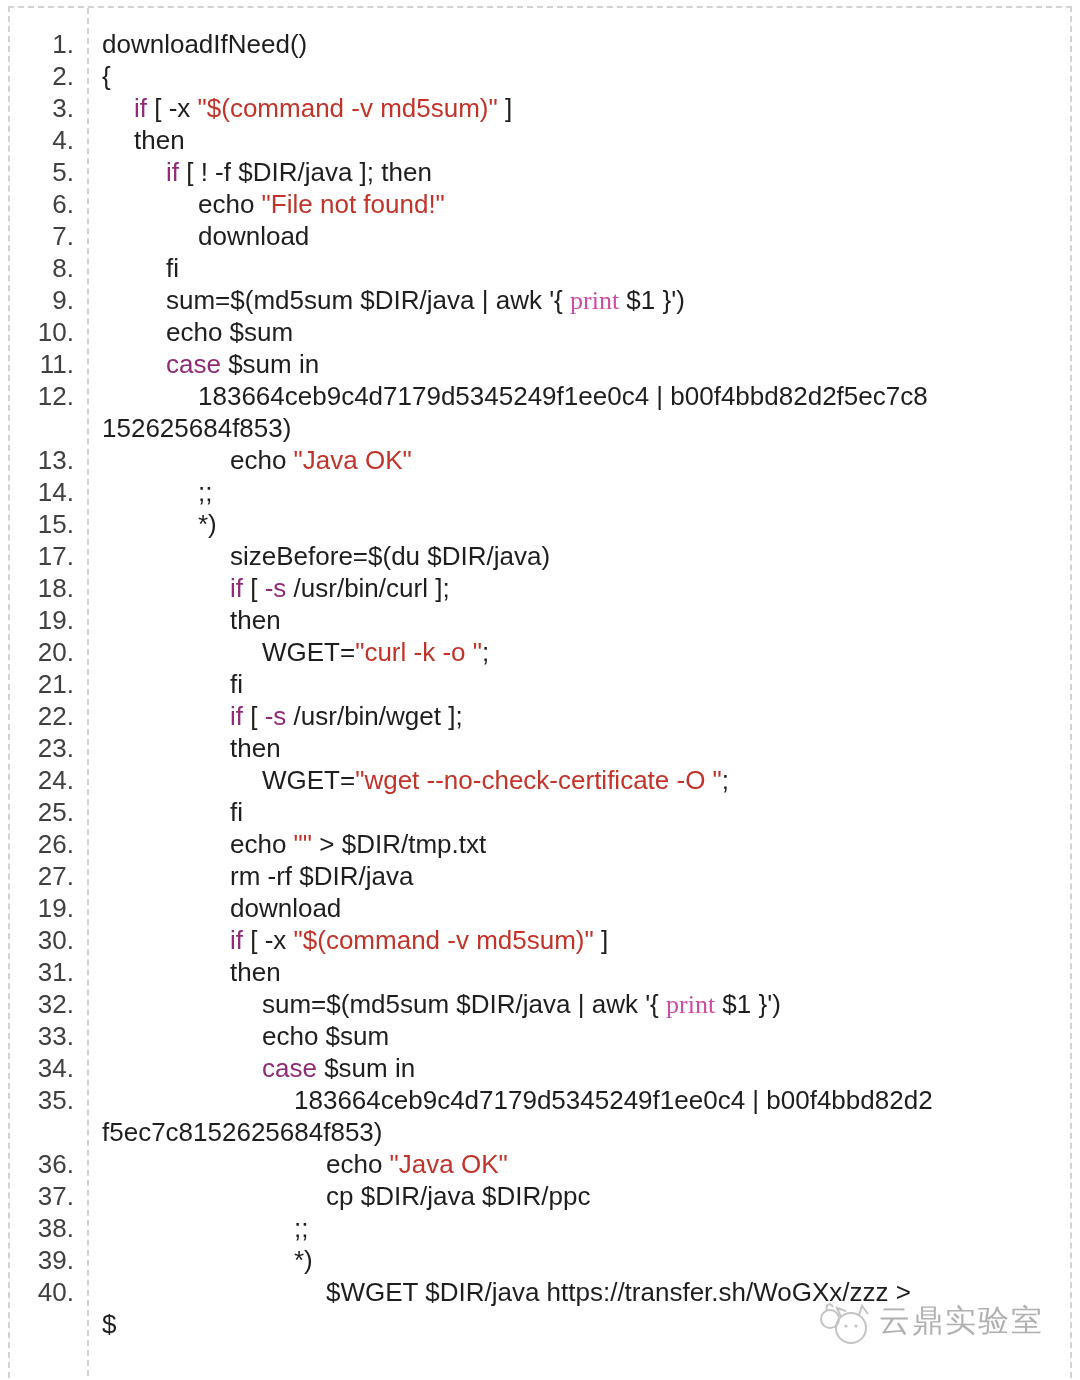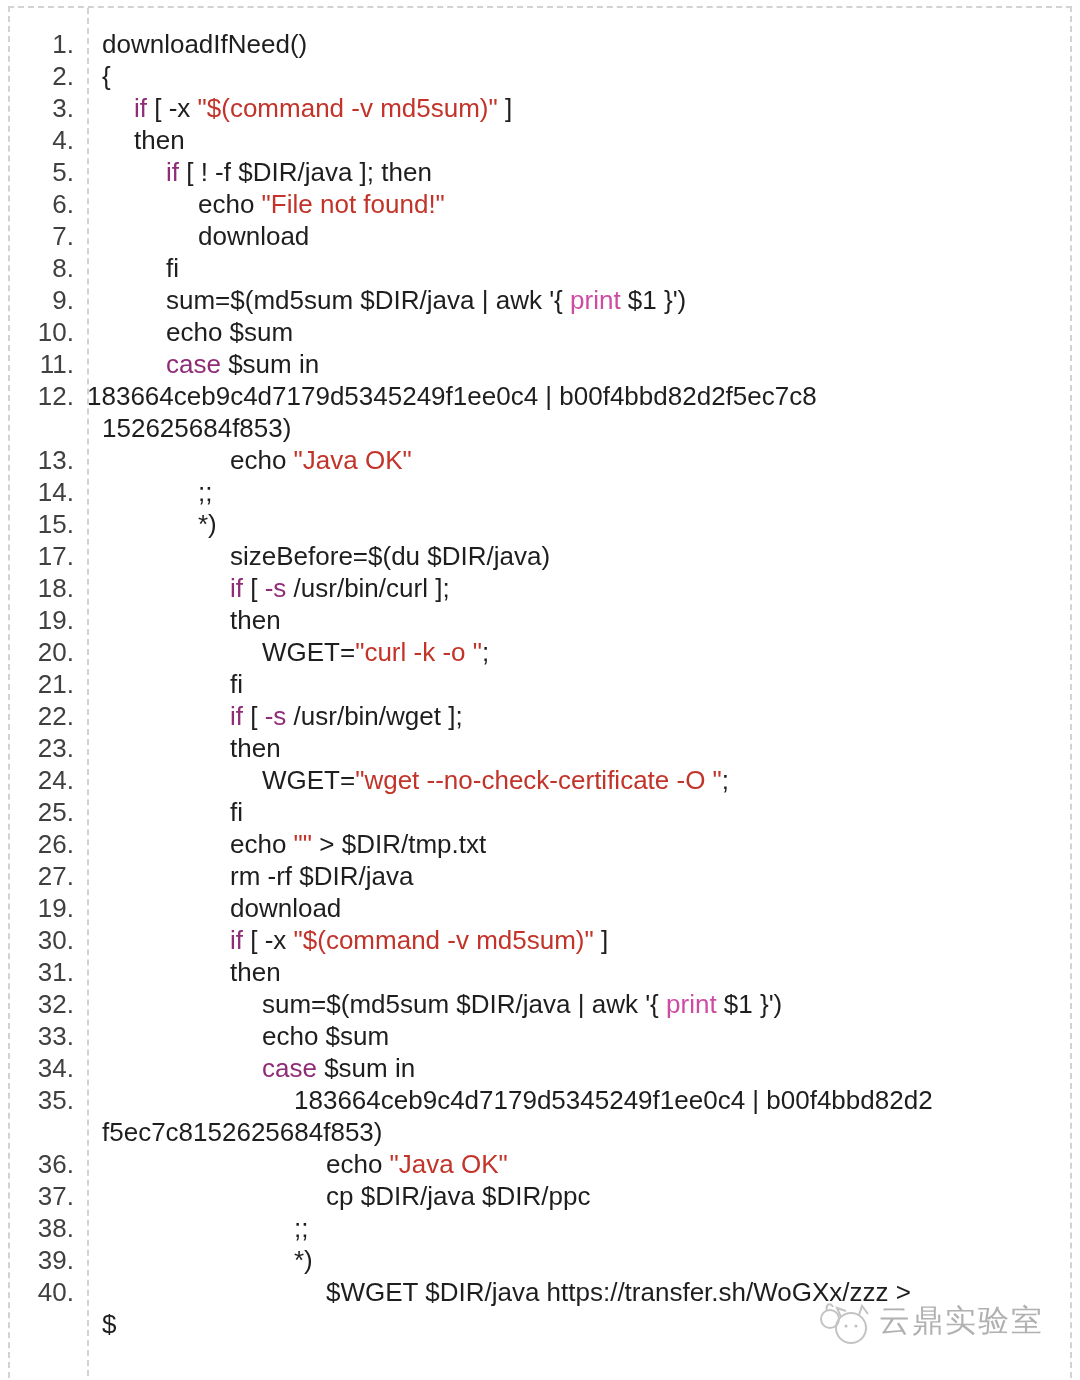--- a/index.html
+++ b/index.html
@@ -29,21 +29,21 @@
   }
   .code-row{display:flex;height:32px;line-height:32px;font-size:26px;white-space:pre;}
   .ln{
     flex:none;width:77px;padding-right:13px;text-align:right;
     color:var(--line-number);
   }
   .cl{flex:none;color:var(--code-text);}
   .tk-p{color:var(--code-text);}
   .tk-k{color:var(--keyword);}
   .tk-s{color:var(--string);}
-  .tk-f{color:var(--builtin);}
+  .tk-f{color:var(--builtin);font-family:Liberation Serif, serif;}
   .watermark{
     position:absolute;left:807px;top:1284px;display:flex;align-items:center;
     color:var(--watermark);z-index:5;opacity:.9;
   }
   .watermark-text{
     font-size:31px;letter-spacing:2px;margin-left:6px;
     text-shadow:0 1px 0 #ffffff;
   }
   .logo-svg{display:block;}
 </style>
@@ -57,21 +57,21 @@
       <div class="code-row"><span class="ln">2.</span><span class="cl" style="padding-left: 15px;"><span class="tk-p">{</span></span></div>
       <div class="code-row"><span class="ln">3.</span><span class="cl" style="padding-left: 47px;"><span class="tk-k">if</span><span class="tk-p"> [ -x </span><span class="tk-s">"$(command -v md5sum)"</span><span class="tk-p"> ]</span></span></div>
       <div class="code-row"><span class="ln">4.</span><span class="cl" style="padding-left: 47px;"><span class="tk-p">then</span></span></div>
       <div class="code-row"><span class="ln">5.</span><span class="cl" style="padding-left: 79px;"><span class="tk-k">if</span><span class="tk-p"> [ ! -f $DIR/java ]; then</span></span></div>
       <div class="code-row"><span class="ln">6.</span><span class="cl" style="padding-left: 111px;"><span class="tk-p">echo </span><span class="tk-s">"File not found!"</span></span></div>
       <div class="code-row"><span class="ln">7.</span><span class="cl" style="padding-left: 111px;"><span class="tk-p">download</span></span></div>
       <div class="code-row"><span class="ln">8.</span><span class="cl" style="padding-left: 79px;"><span class="tk-p">fi</span></span></div>
       <div class="code-row"><span class="ln">9.</span><span class="cl" style="padding-left: 79px;"><span class="tk-p">sum=$(md5sum $DIR/java | awk '{ </span><span class="tk-f">print</span><span class="tk-p"> $1 }')</span></span></div>
       <div class="code-row"><span class="ln">10.</span><span class="cl" style="padding-left: 79px;"><span class="tk-p">echo $sum</span></span></div>
       <div class="code-row"><span class="ln">11.</span><span class="cl" style="padding-left: 79px;"><span class="tk-k">case</span><span class="tk-p"> $sum in</span></span></div>
-      <div class="code-row"><span class="ln">12.</span><span class="cl" style=""><span class="tk-p">183664ceb9c4d7179d5345249f1ee0c4 | b00f4bbd82d2f5ec7c8</span></span></div>
+      <div class="code-row"><span class="ln">12.</span><span class="cl" style="padding-left: 111px;"><span class="tk-p">183664ceb9c4d7179d5345249f1ee0c4 | b00f4bbd82d2f5ec7c8</span></span></div>
       <div class="code-row"><span class="ln"></span><span class="cl" style="padding-left: 15px;"><span class="tk-p">152625684f853)</span></span></div>
       <div class="code-row"><span class="ln">13.</span><span class="cl" style="padding-left: 143px;"><span class="tk-p">echo </span><span class="tk-s">"Java OK"</span></span></div>
       <div class="code-row"><span class="ln">14.</span><span class="cl" style="padding-left: 111px;"><span class="tk-p">;;</span></span></div>
       <div class="code-row"><span class="ln">15.</span><span class="cl" style="padding-left: 111px;"><span class="tk-p">*)</span></span></div>
       <div class="code-row"><span class="ln">17.</span><span class="cl" style="padding-left: 143px;"><span class="tk-p">sizeBefore=$(du $DIR/java)</span></span></div>
       <div class="code-row"><span class="ln">18.</span><span class="cl" style="padding-left: 143px;"><span class="tk-k">if</span><span class="tk-p"> [ </span><span class="tk-k">-s</span><span class="tk-p"> /usr/bin/curl ];</span></span></div>
       <div class="code-row"><span class="ln">19.</span><span class="cl" style="padding-left: 143px;"><span class="tk-p">then</span></span></div>
       <div class="code-row"><span class="ln">20.</span><span class="cl" style="padding-left: 175px;"><span class="tk-p">WGET=</span><span class="tk-s">"curl -k -o "</span><span class="tk-p">;</span></span></div>
       <div class="code-row"><span class="ln">21.</span><span class="cl" style="padding-left: 143px;"><span class="tk-p">fi</span></span></div>
       <div class="code-row"><span class="ln">22.</span><span class="cl" style="padding-left: 143px;"><span class="tk-k">if</span><span class="tk-p"> [ </span><span class="tk-k">-s</span><span class="tk-p"> /usr/bin/wget ];</span></span></div>

